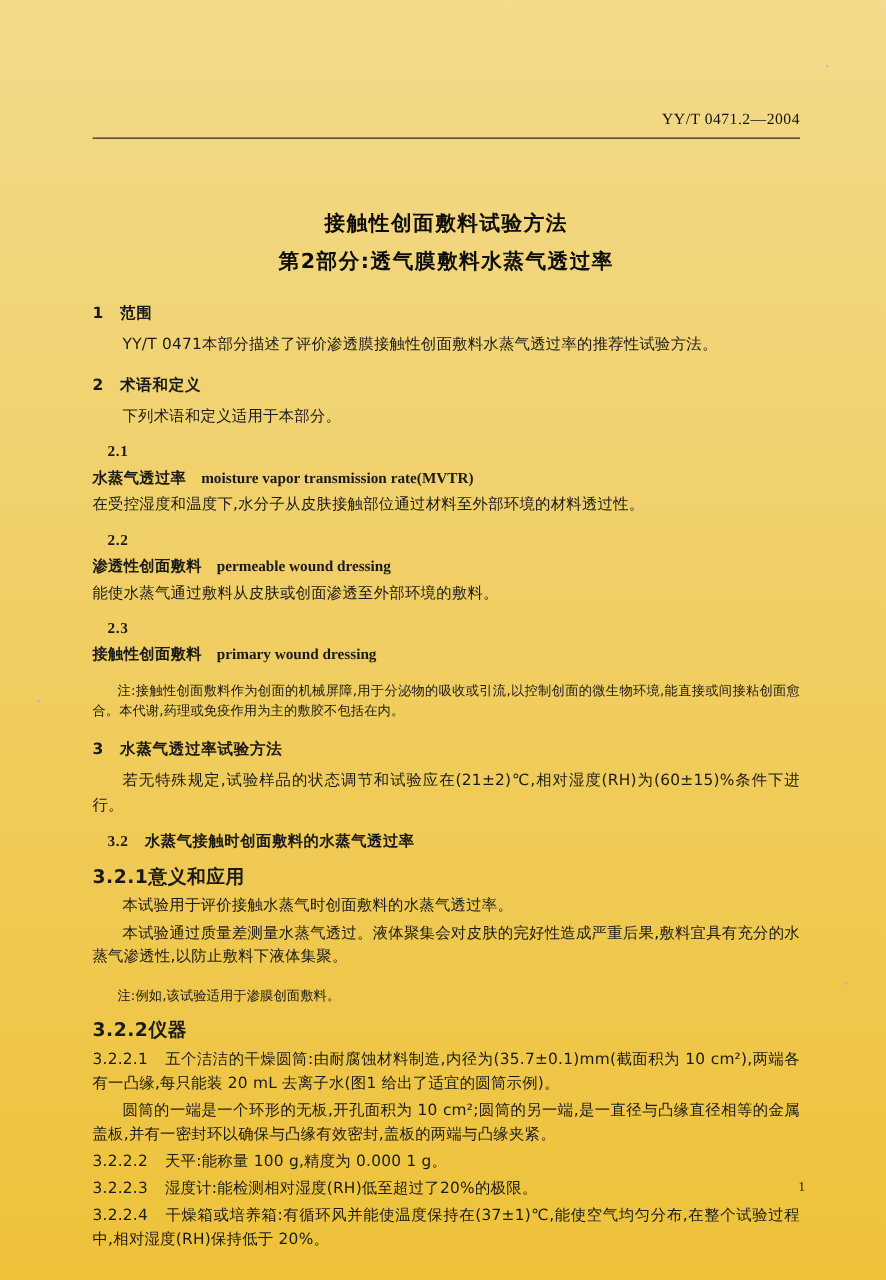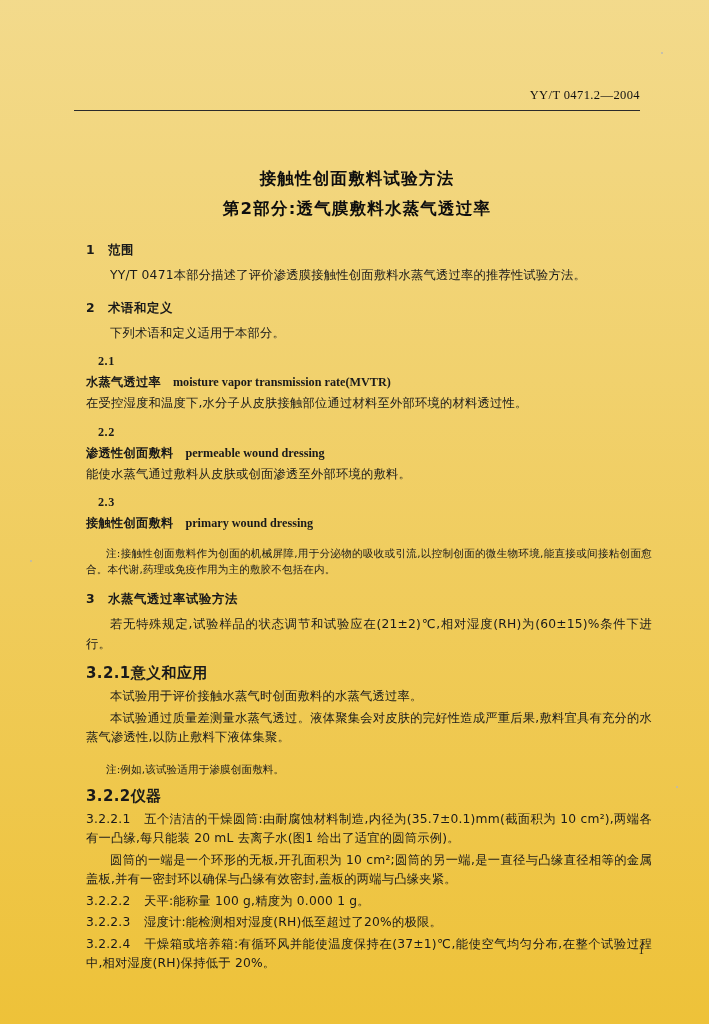--- a/index.html
+++ b/index.html
@@ -55,21 +55,21 @@
   }
   .title-line {
     font-size: 16.5px;
     font-weight: bold;
     letter-spacing: 1.2px;
     line-height: 30px;
     color: #0e0e0e;
   }
   .body {
     position: absolute;
-    left: 12px;
+    left: 0;
     top: 228px;
     width: 100%;
   }
   .h1 {
     font-size: 12.4px;
     font-weight: bold;
     margin: 14px 0 7px 0;
     letter-spacing: 0.6px;
   }
   .h1 .num { display: inline-block; width: 22px; }
@@ -192,20 +192,23 @@
         <span>接触性创面敷料</span><span class="en">primary wound dressing</span>
       </div>
       <p class="note">注:接触性创面敷料作为创面的机械屏障,用于分泌物的吸收或引流,以控制创面的微生物环境,能直接或间接粘创面愈合。本代谢,药理或免疫作用为主的敷胶不包括在内。</p>
 
       <div class="h1">
         <span class="num">3</span><span>水蒸气透过率试验方法</span>
       </div>
 
       <p class="para">若无特殊规定,试验样品的状态调节和试验应在(21±2)℃,相对湿度(RH)为(60±15)%条件下进行。</p>
 
+      <div class="h2">
+        <span class="num">3.2</span><span>水蒸气接触时创面敷料的水蒸气透过率</span>
+      </div>
 
       <div class="h3">
         <span class="num">3.2.1</span><span>意义和应用</span>
       </div>
       <p class="para">本试验用于评价接触水蒸气时创面敷料的水蒸气透过率。</p>
       <p class="para">本试验通过质量差测量水蒸气透过。液体聚集会对皮肤的完好性造成严重后果,敷料宜具有充分的水蒸气渗透性,以防止敷料下液体集聚。</p>
       <p class="note">注:例如,该试验适用于渗膜创面敷料。</p>
 
       <div class="h3">
         <span class="num">3.2.2</span><span>仪器</span>

